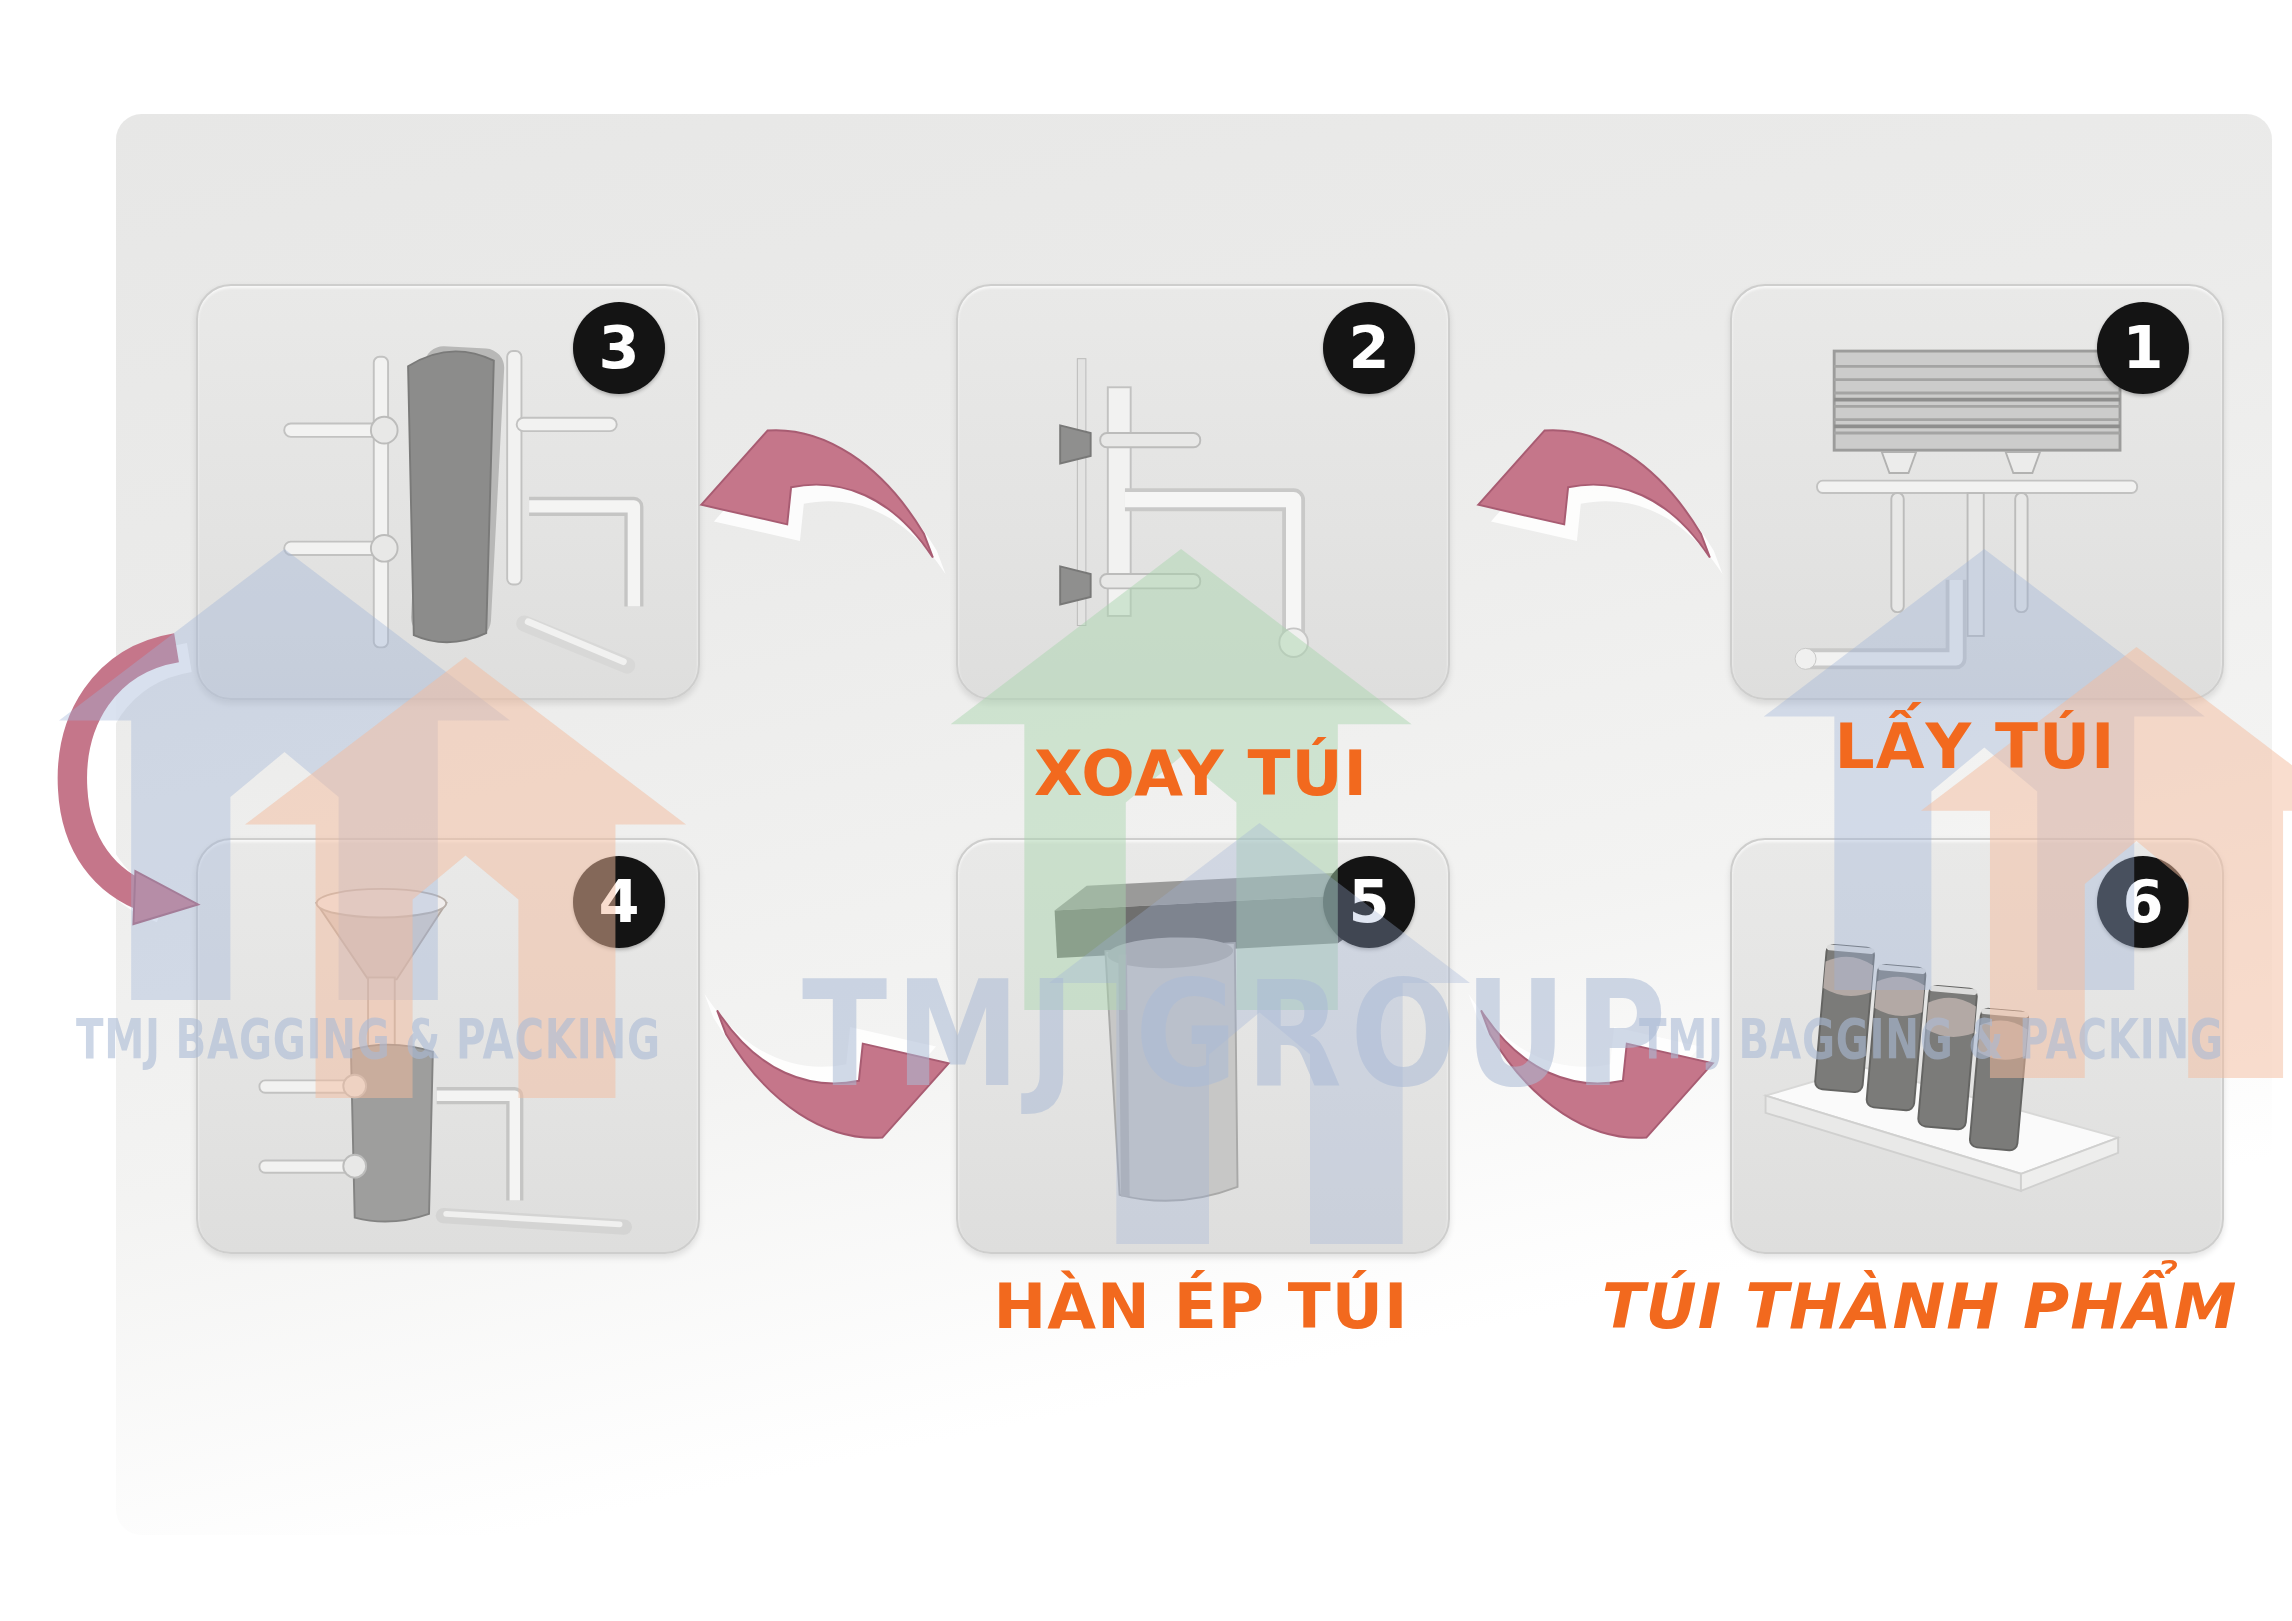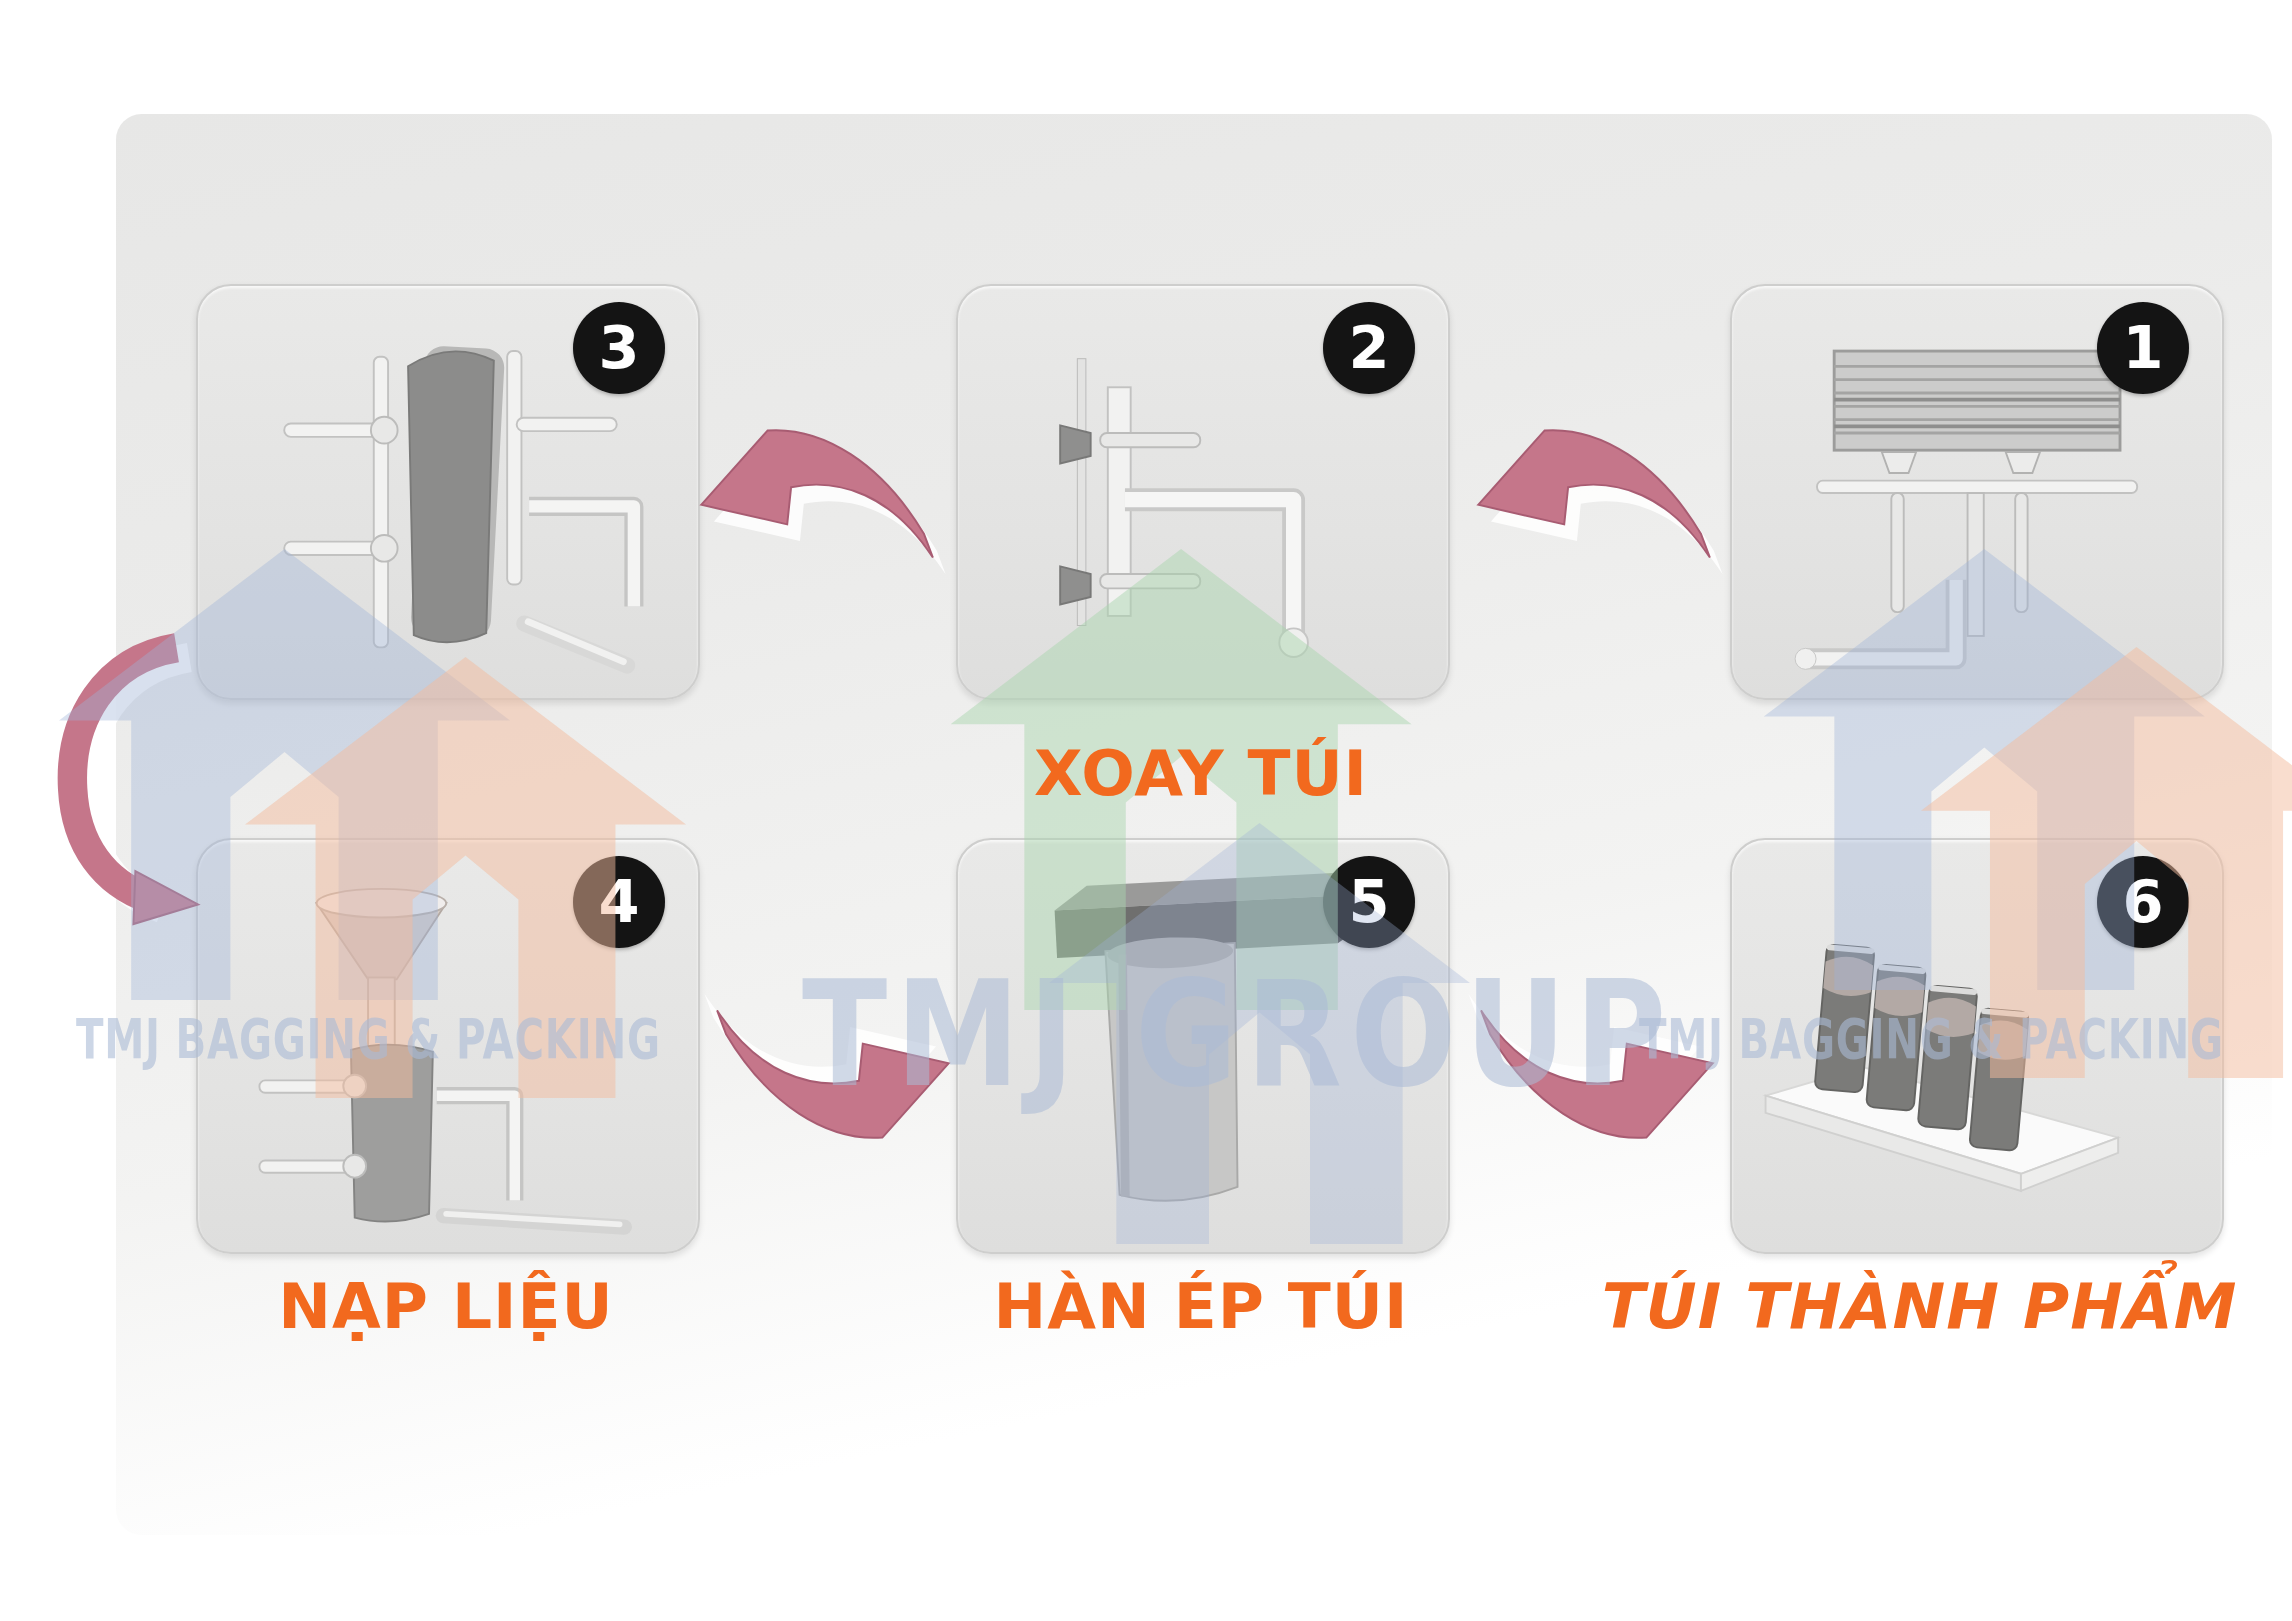--- a/index.html
+++ b/index.html
@@ -218,21 +218,21 @@
   <svg class="arrow a45" width="255" height="176" viewBox="0 0 260 180">
     <path class="arr-hi" d="M10,100 L78,24 C135,20 195,58 238,130 L247,154 C205,90 152,72 102,82 L98,120 Z" transform="translate(13,17)"></path>
     <path class="arr-fill" d="M10,100 L78,24 C135,20 195,58 238,130 L247,154 C205,90 152,72 102,82 L98,120 Z"></path>
   </svg>
   <svg class="arrow a56" width="255" height="176" viewBox="0 0 260 180">
     <path class="arr-hi" d="M10,100 L78,24 C135,20 195,58 238,130 L247,154 C205,90 152,72 102,82 L98,120 Z" transform="translate(13,17)"></path>
     <path class="arr-fill" d="M10,100 L78,24 C135,20 195,58 238,130 L247,154 C205,90 152,72 102,82 L98,120 Z"></path>
   </svg>
 
   <div class="step-label lr1 lp2">XOAY TÚI</div>
-  <div class="step-label lr2 lp4">NẠP LIỆU</div>
+  <div class="step-label lr1 lp1">LẤY TÚI</div>
   <div class="step-label lr2 lp5">HÀN ÉP TÚI</div>
   <div class="step-label lr2 lp6">TÚI THÀNH PHẨM</div>
 
   <div class="wm" style="left:59px;top:549px;width:647px;height:568px;">
     <div class="wm-shape" style="left:0;top:0;width:451px;height:451px;background:var(--watermark-blue);opacity:.38;"></div>
     <div class="wm-shape" style="left:186px;top:108px;width:441px;height:441px;background:var(--watermark-peach);opacity:.5;"></div>
   </div>
   <div class="wm" style="left:931px;top:549px;width:568px;height:735px;">
     <div class="wm-shape" style="left:19.6px;top:0;width:461px;height:461px;background:var(--watermark-green);opacity:.48;"></div>
     <div class="wm-shape" style="left:118px;top:274px;width:421px;height:421px;background:var(--watermark-blue);opacity:.32;"></div>

